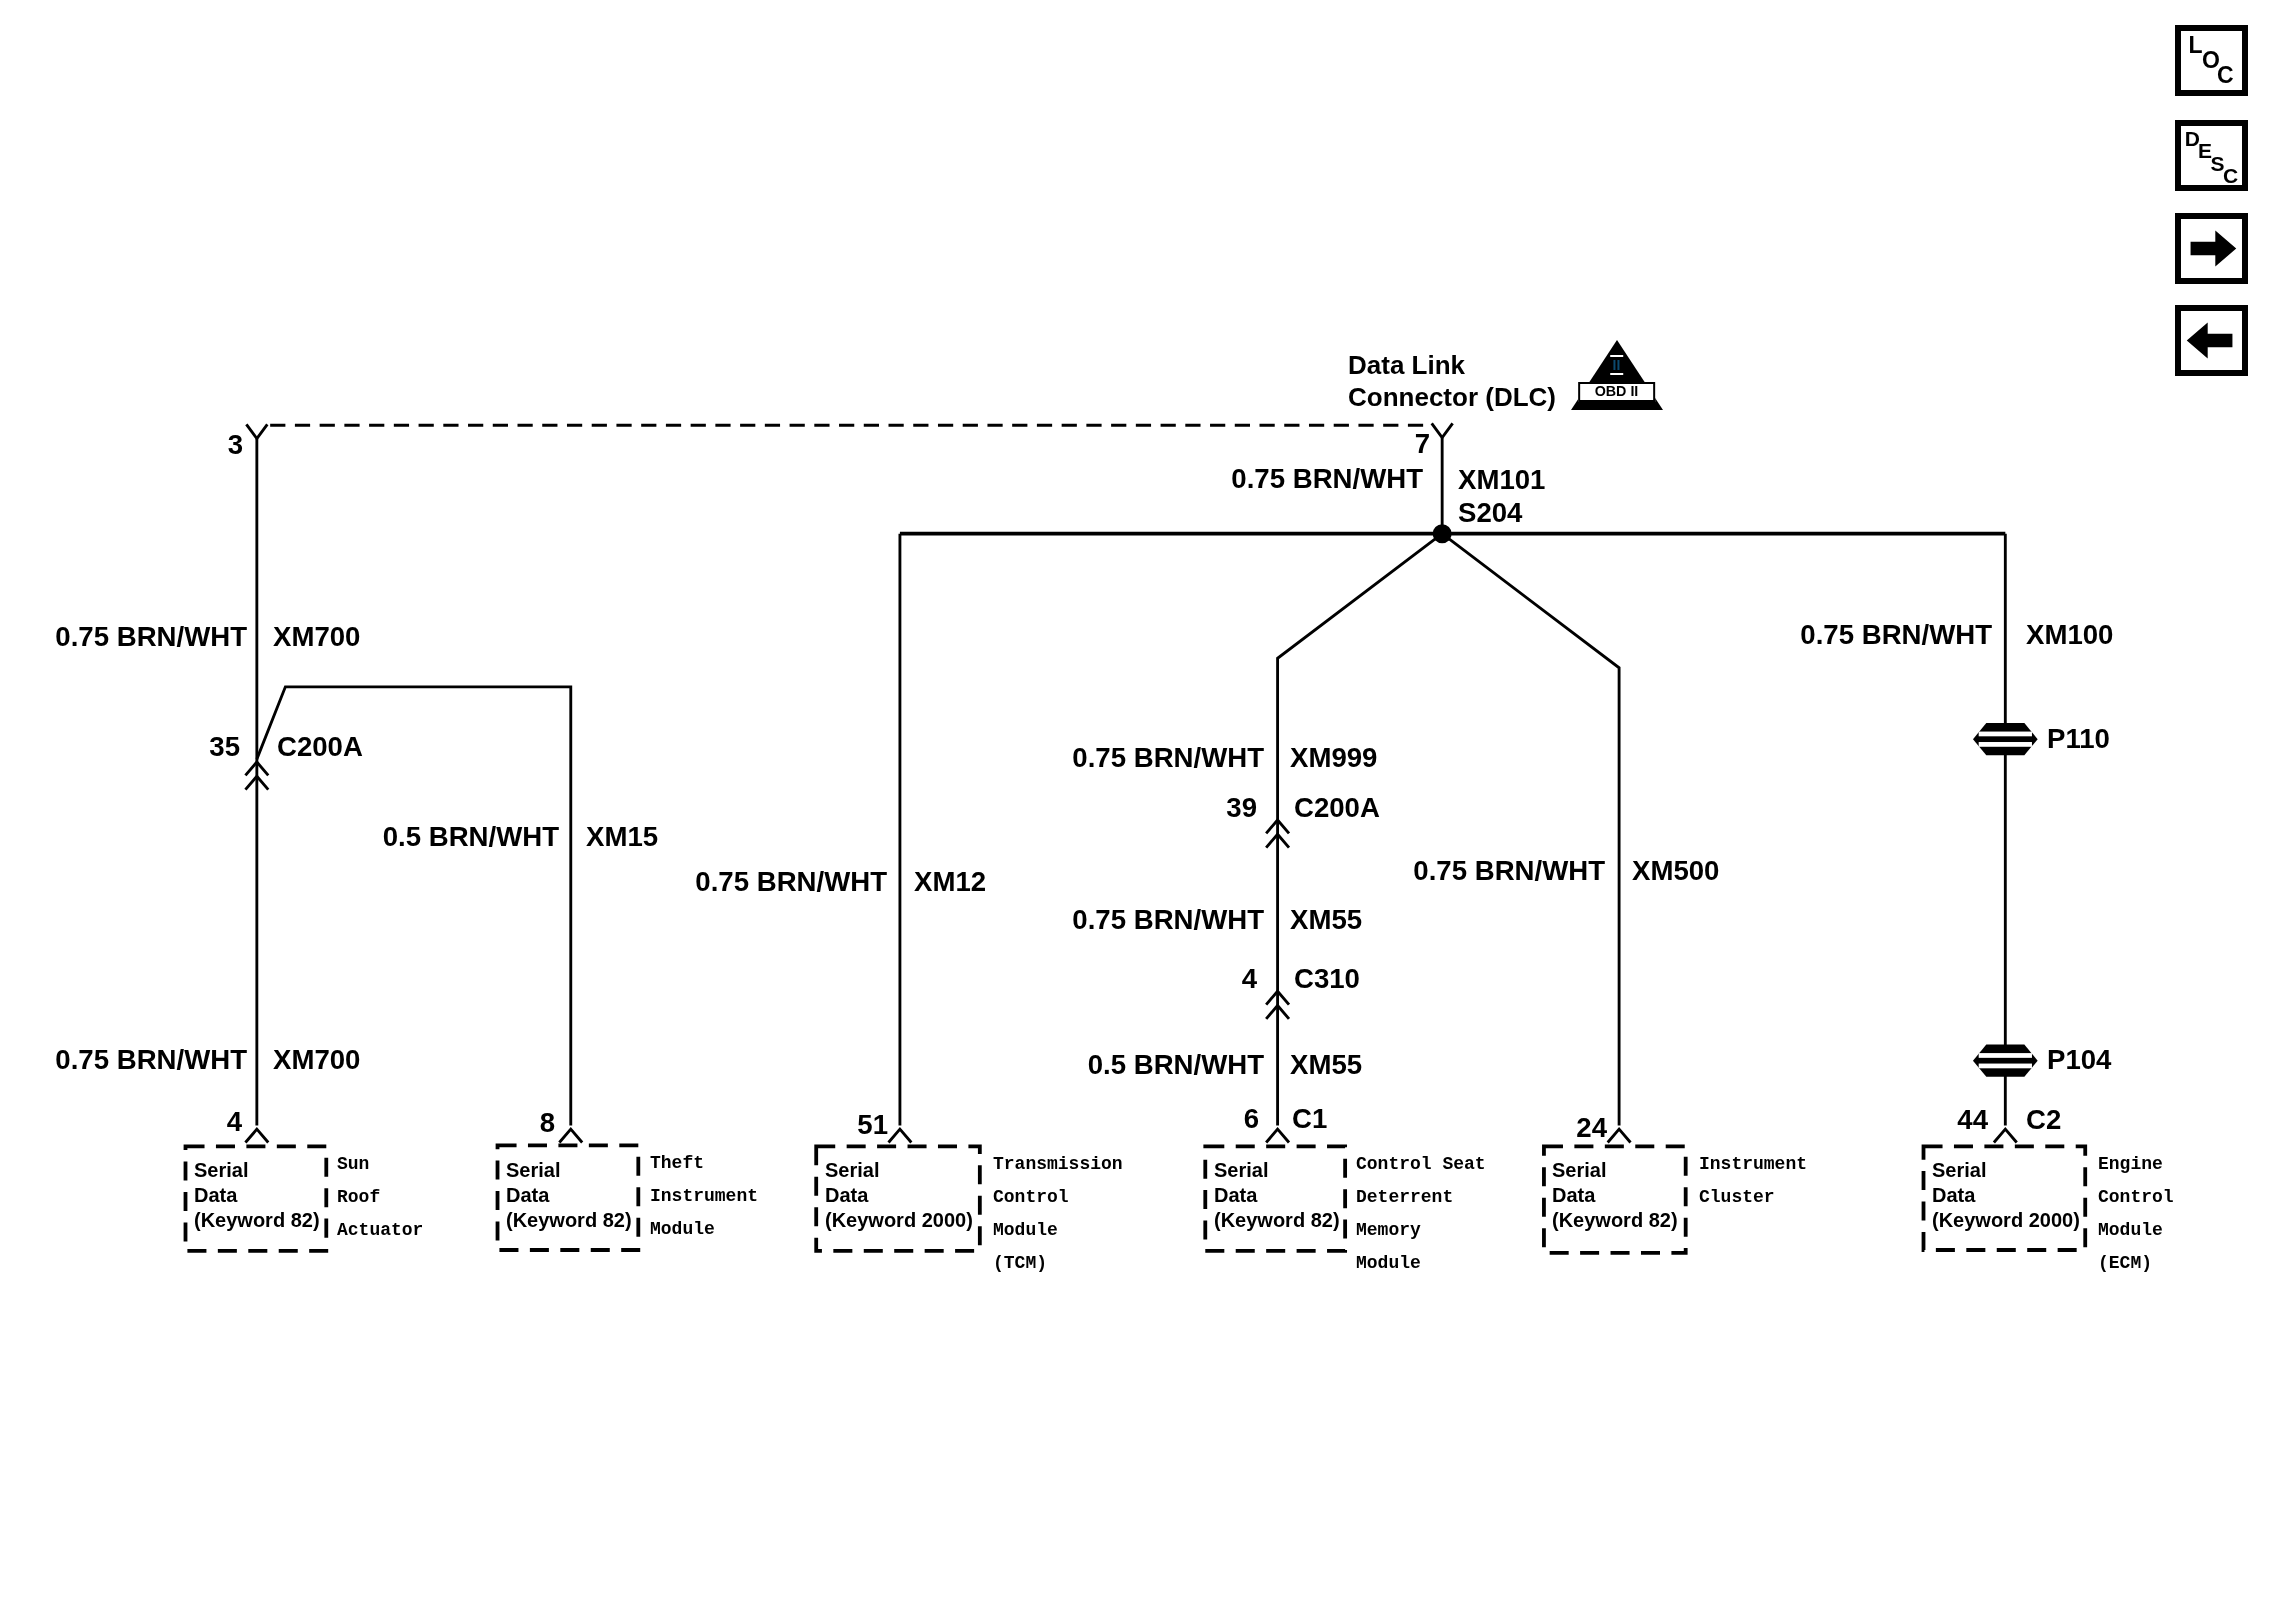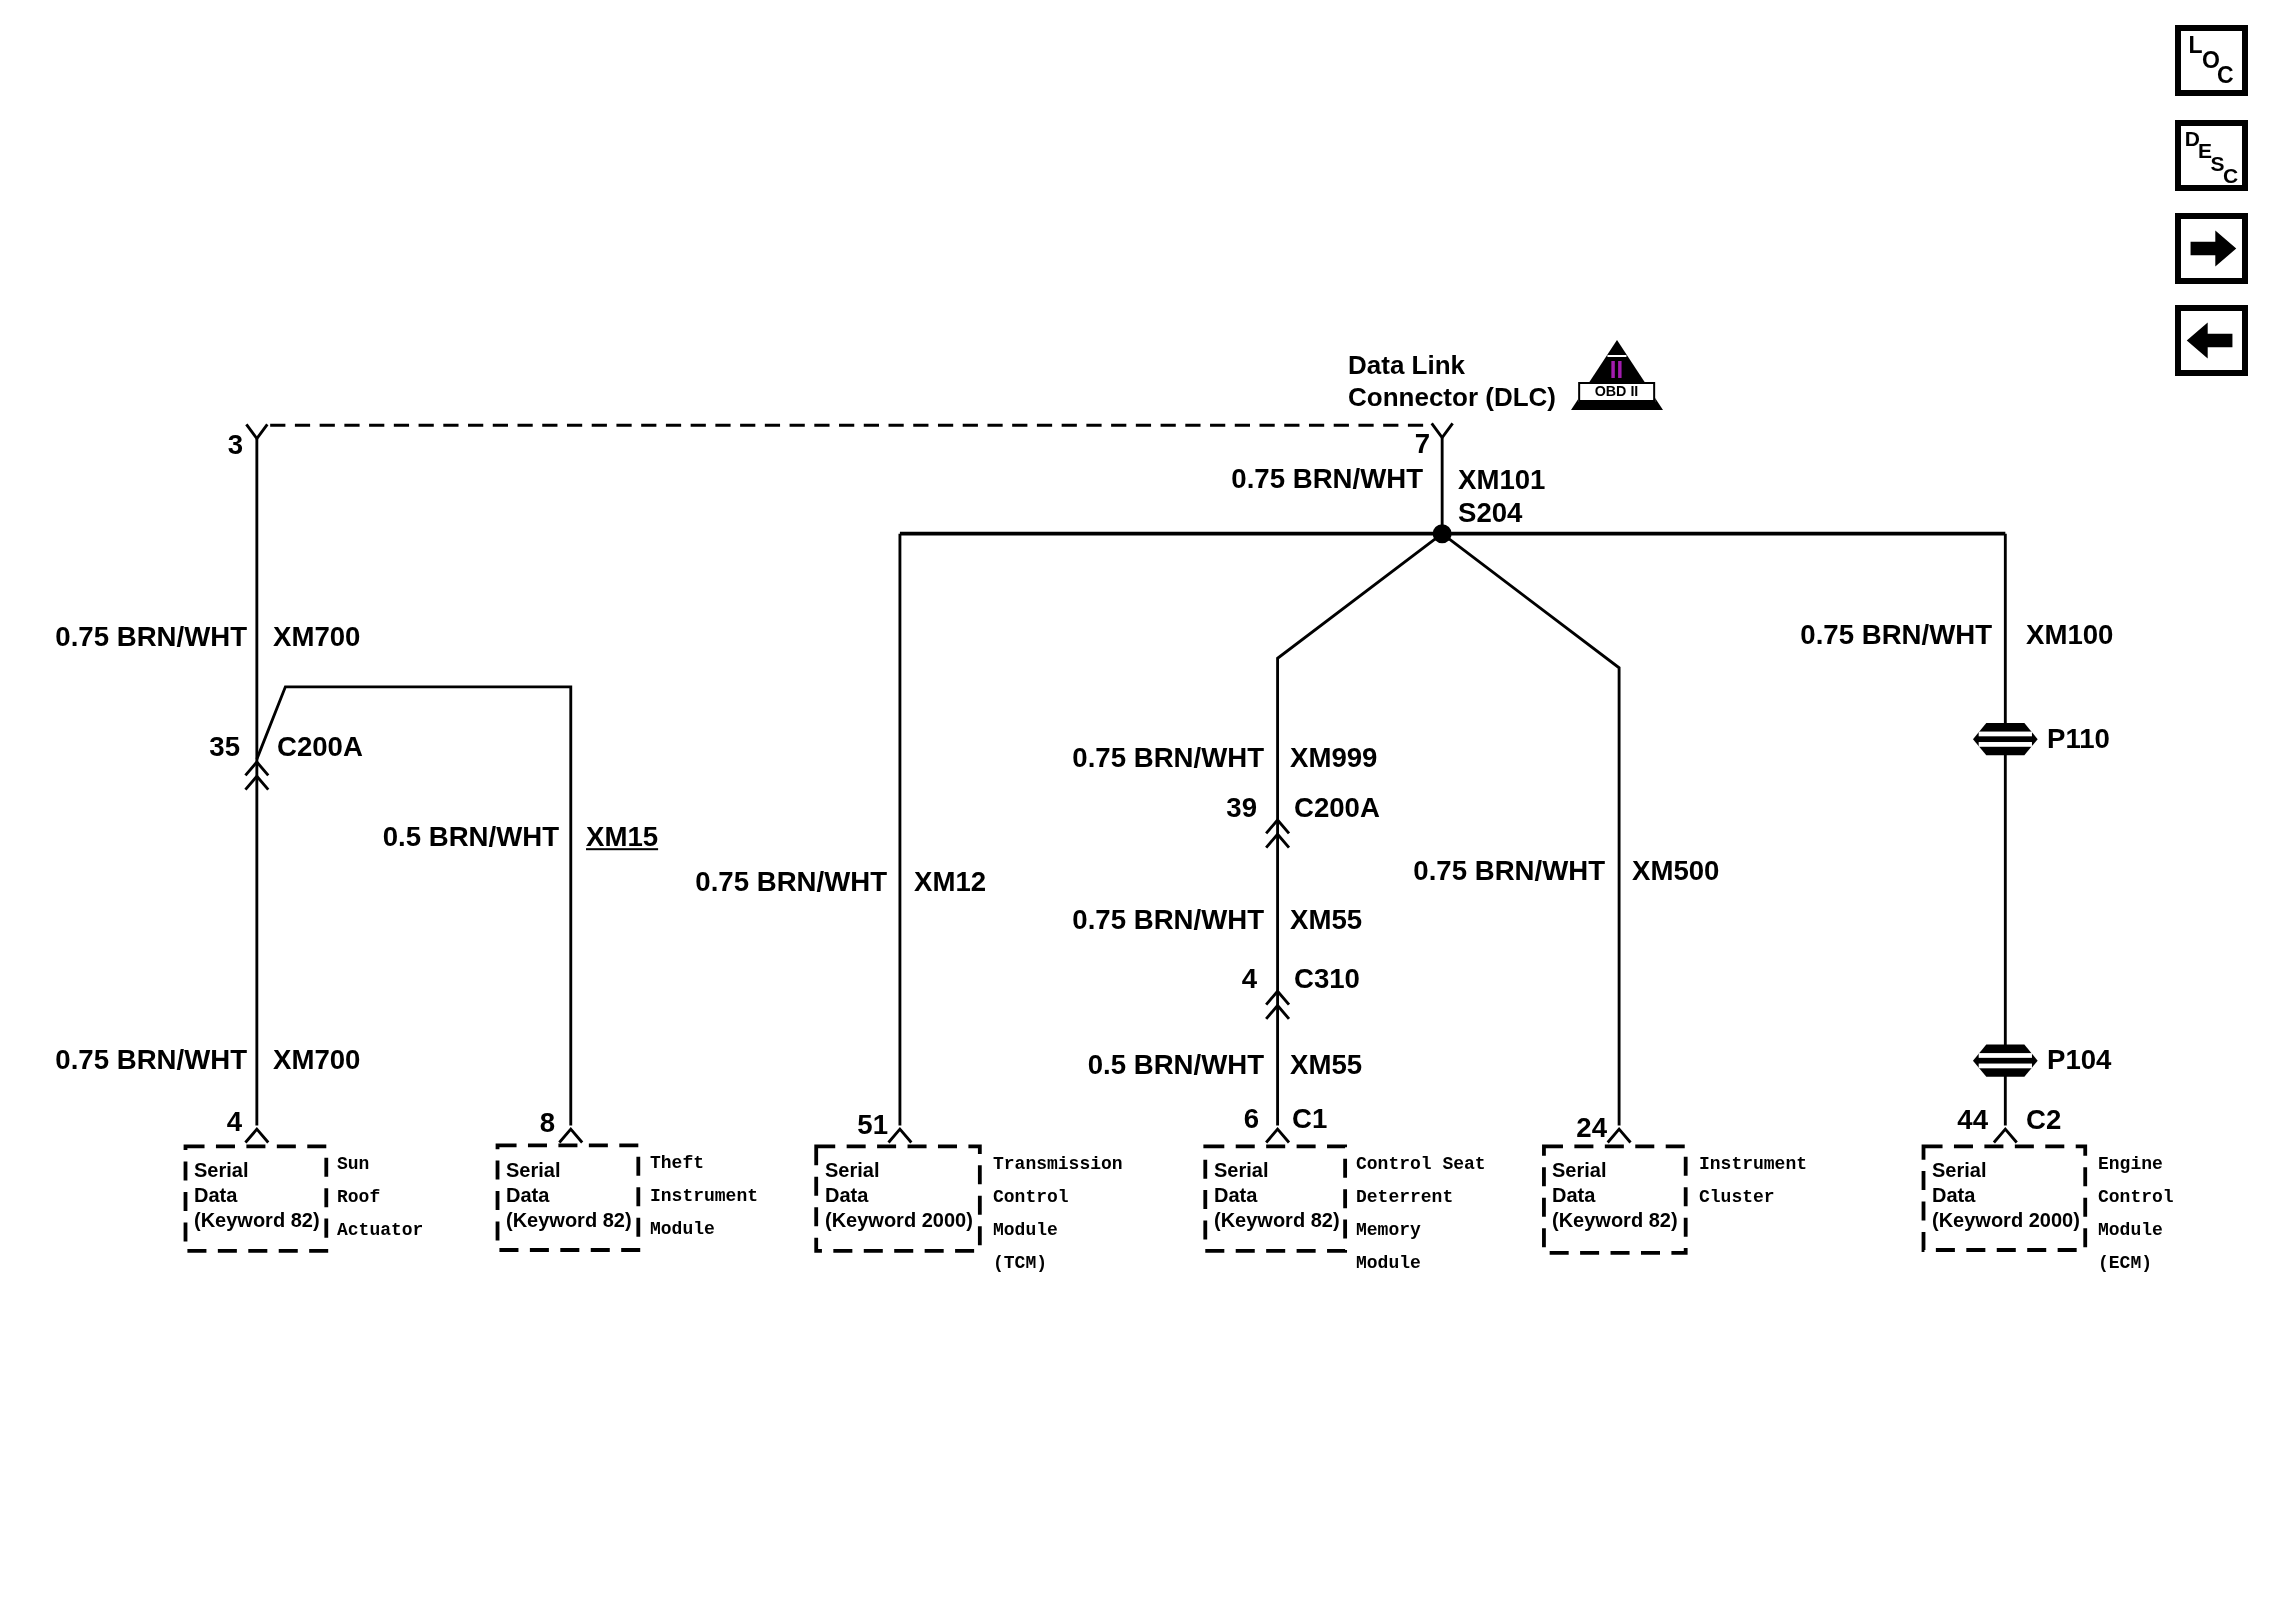--- a/index.html
+++ b/index.html
@@ -8,22 +8,22 @@
   svg.wires{position:absolute;left:0;top:0;}
   .wlabel{position:absolute;font-size:27.6px;font-weight:700;white-space:nowrap;
           transform:translate(0,-50%);line-height:1;}
   .wlabel.r{transform:translate(-100%,-50%);}
   .dlc-label{position:absolute;left:1348px;top:349px;font-size:26px;font-weight:700;line-height:32px;white-space:nowrap;}
   .mod-inner{position:absolute;font-size:20px;font-weight:700;line-height:25px;white-space:nowrap;}
   .mod-name{position:absolute;font-size:18px;font-weight:700;line-height:33px;white-space:nowrap;font-family:Liberation Mono, monospace;}
   .obd{position:absolute;left:1571px;top:340px;width:91px;height:70px;}
   .obd-tri{position:absolute;left:0;top:0;width:0;height:0;
            border-left:46px solid transparent;border-right:46px solid transparent;border-bottom:70px solid #000;}
-  .obd-numeral{position:absolute;left:50%;top:15px;transform:translateX(-50%);color:#a21caf;
-               font-size:24px;font-weight:700;line-height:1;border-top:2.9px solid #fff;border-bottom:2.9px solid #fff;
+  .obd-numeral{position:absolute;left:50%;top:15px;transform:translateX(-50%);color:#0c4a6e;
+               font-size:14px;font-weight:700;line-height:1;border-top:2.9px solid #fff;border-bottom:2.9px solid #fff;
                padding:1px 2.9px;}
   .obd-box{position:absolute;left:50%;top:42px;transform:translateX(-50%);background:#fff;border:2.9px solid #000;
            font-size:14.3px;font-weight:700;line-height:1.1;padding:0 15px;white-space:nowrap;}
   .nav-box{position:absolute;left:2175px;width:61px;height:59px;border:6.7px solid #000;background:#fff;cursor:pointer;}
   .nav-letter{position:absolute;font-weight:700;line-height:1;}
 </style>
 </head>
 <body>
 
 <div class="canvas">
@@ -99,21 +99,21 @@
       <div class="wlabel r" style="left: 243px; top: 445px;">3</div>
       <div class="wlabel r" style="left: 1430px; top: 444px;">7</div>
       <div class="wlabel r" style="left: 1423px; top: 479px;">0.75 BRN/WHT</div>
       <div class="wlabel" style="left: 1458px; top: 480px; text-align: center;">XM101</div>
       <div class="wlabel" style="left: 1458px; top: 513px;">S204</div>
       <div class="wlabel r" style="left: 247px; top: 637px;">0.75 BRN/WHT</div>
       <div class="wlabel" style="left: 273px; top: 637px;">XM700</div>
       <div class="wlabel r" style="left: 240px; top: 747px;">35</div>
       <div class="wlabel" style="left: 277px; top: 747px;">C200A</div>
       <div class="wlabel r" style="left: 559px; top: 837px;">0.5 BRN/WHT</div>
-      <div class="wlabel" style="left: 586px; top: 837px; text-decoration: underline;">XM15</div>
+      <div class="wlabel" style="left: 586px; top: 837px;">XM15</div>
       <div class="wlabel r" style="left: 887px; top: 882px;">0.75 BRN/WHT</div>
       <div class="wlabel" style="left: 914px; top: 882px;">XM12</div>
       <div class="wlabel r" style="left: 1264px; top: 758px;">0.75 BRN/WHT</div>
       <div class="wlabel" style="left: 1290px; top: 758px;">XM999</div>
       <div class="wlabel r" style="left: 1257px; top: 808px;">39</div>
       <div class="wlabel" style="left: 1294px; top: 808px;">C200A</div>
       <div class="wlabel r" style="left: 1264px; top: 920px;">0.75 BRN/WHT</div>
       <div class="wlabel" style="left: 1290px; top: 920px;">XM55</div>
       <div class="wlabel r" style="left: 1257px; top: 979px;">4</div>
       <div class="wlabel" style="left: 1294px; top: 979px;">C310</div>

